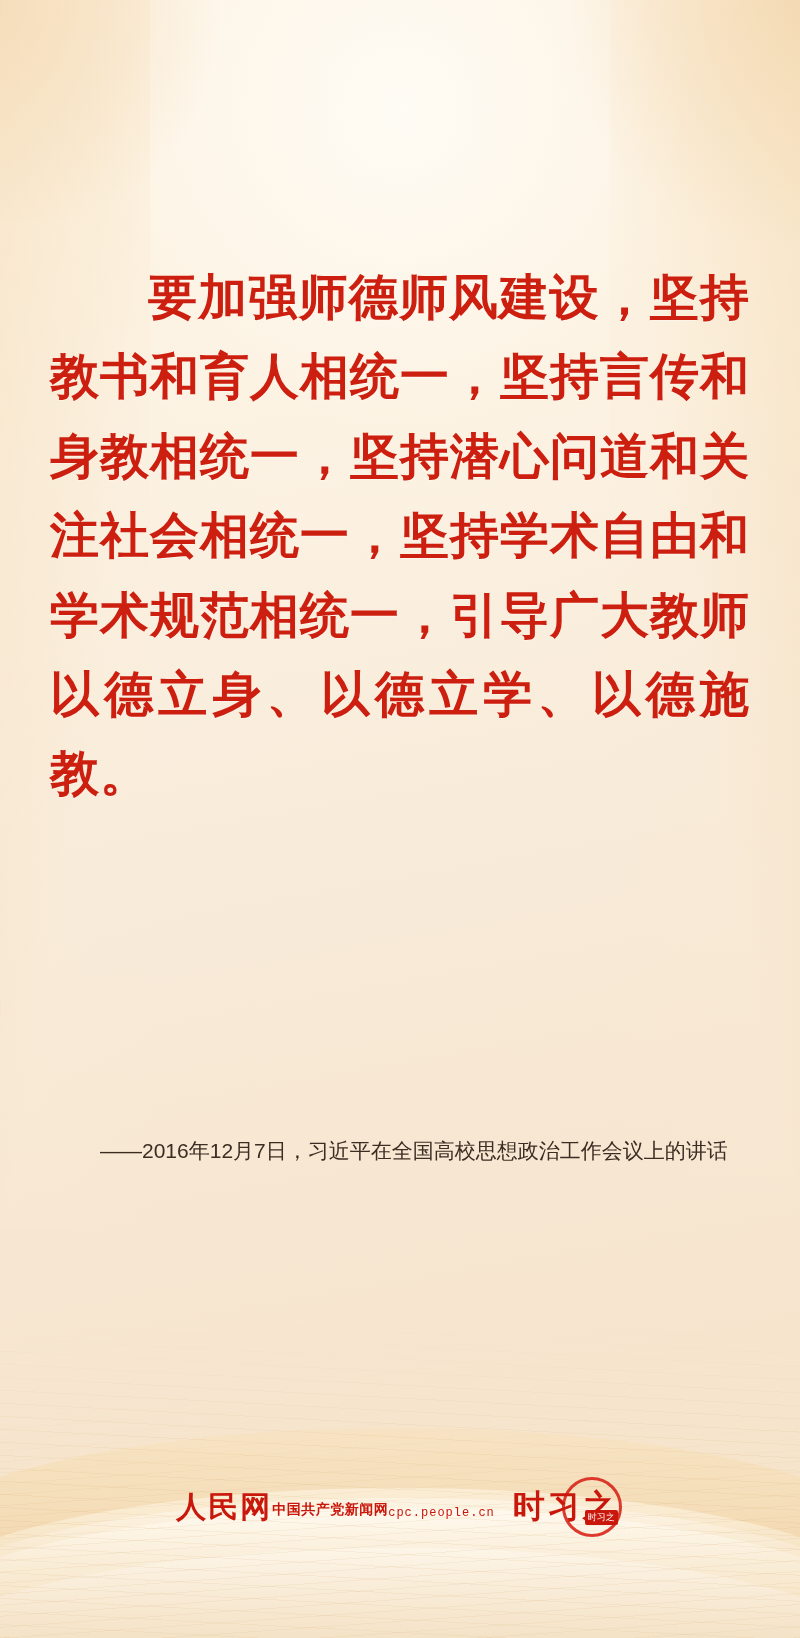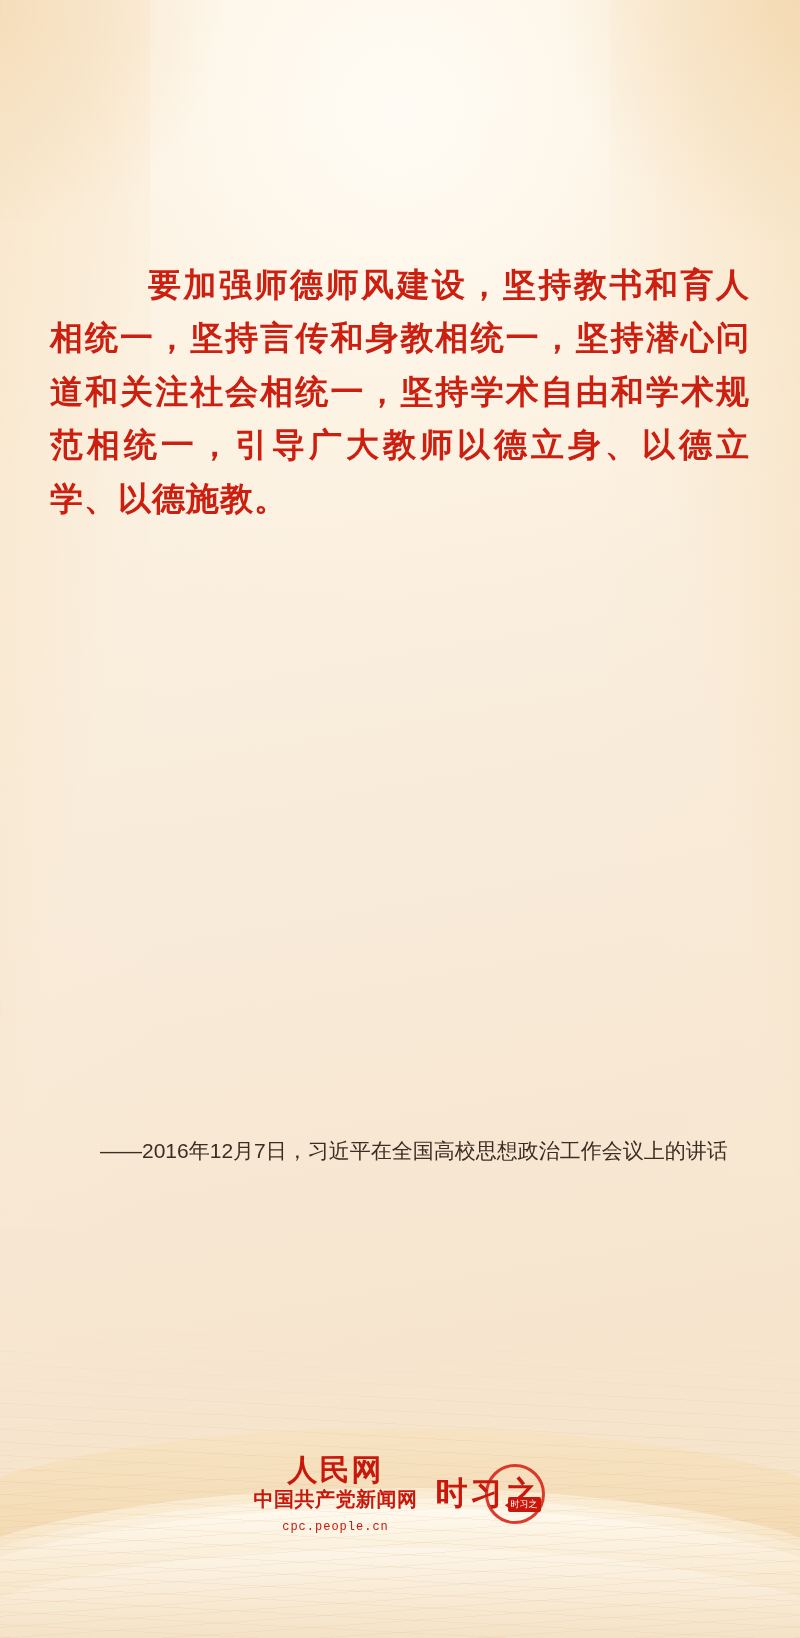--- a/index.html
+++ b/index.html
@@ -121,21 +121,21 @@
   .quote-wrap {
     position: absolute;
     left: 0;
     top: 258px;
     width: 100%;
     padding: 0 50px;
     box-sizing: border-box;
   }
   .quote {
     color: #cd1f0f;
-    font-size: 33px;
+    font-size: 49px;
     font-weight: 700;
     line-height: 1.62;
     letter-spacing: 1px;
     text-indent: 98px;
     text-align: justify;
     text-shadow: 0 1px 0 rgba(255,255,255,0.35);
   }
   .attribution {
     position: absolute;
     left: 0;
@@ -156,33 +156,33 @@
     left: 0;
     bottom: 105px;
     width: 100%;
     display: flex;
     justify-content: center;
     align-items: center;
     gap: 14px;
   }
   .logo-people {
     display: flex;
-    flex-direction: column;
+    flex-direction: row;
     align-items: center;
     line-height: 1;
   }
   .logo-people .lp-main {
     color: #c9170c;
     font-size: 30px;
     font-weight: 700;
     letter-spacing: 2px;
   }
   .logo-people .lp-sub {
     color: #c9170c;
-    font-size: 20px;
+    font-size: 14px;
     font-weight: 700;
     letter-spacing: 0.5px;
     margin-top: 4px;
   }
   .logo-people .lp-url {
     color: #c9170c;
     font-family: "Liberation Mono", "DejaVu Sans Mono", monospace;
     font-size: 12px;
     letter-spacing: 1px;
     margin-top: 12px;

